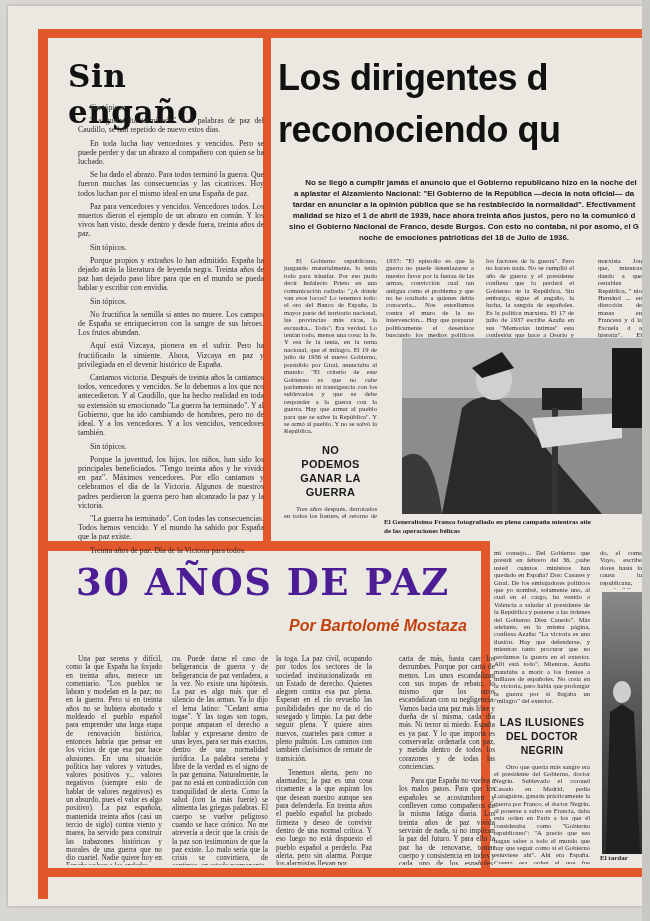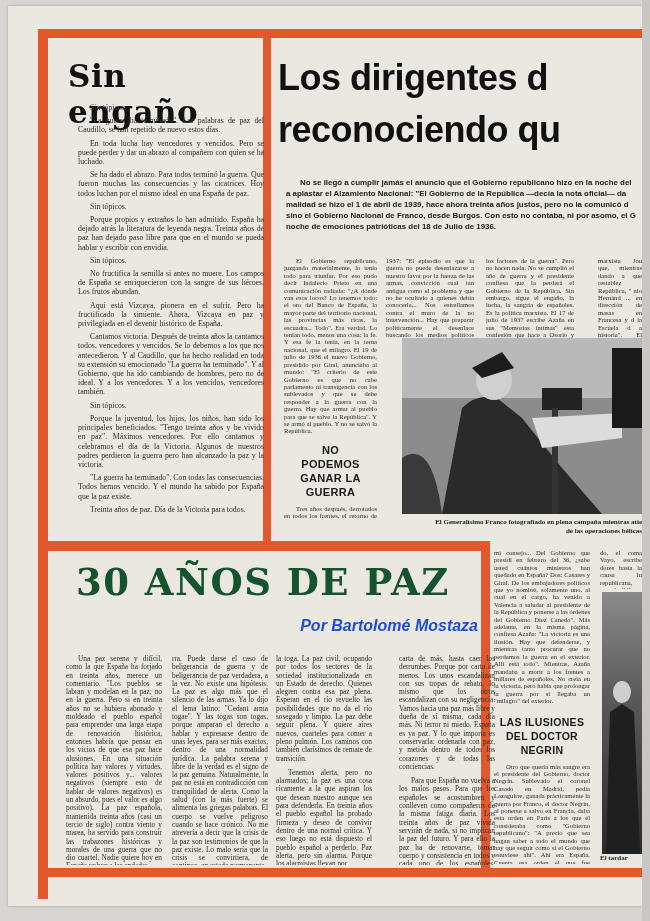--- a/index.html
+++ b/index.html
@@ -36,47 +36,47 @@
   .headline {
     position: absolute; left: 278px; top: 52px; width: 364px; overflow: hidden; white-space: nowrap;
     font-family: "Liberation Sans", sans-serif; font-weight: bold; color: #111;
     font-size: 36px; line-height: 52px; letter-spacing: -0.5px;
   }
   .lede {
     position: absolute; left: 286px; top: 177px; width: 356px; overflow: hidden;
     font-family: "Liberation Sans", sans-serif; font-weight: bold;
     font-size: 7.9px; line-height: 11px; color: #222; white-space: nowrap;
   }
-  .lede div { overflow: hidden; }
+  .lede div { overflow: hidden; text-align: center; }
 
   .ncol { position: absolute; top: 257px; }
   .subhead {
     font-family: "Liberation Sans", sans-serif; font-weight: bold; text-align: center;
     font-size: 11px; line-height: 14px; color: #1a1a1a; letter-spacing: 0.3px;
   }
 
   .photo {
     position: absolute; overflow: hidden;
     background: radial-gradient(ellipse at 70% 40%, #cfcfcf 0%, #9a9a9a 35%, #444 70%, #1d1d1d 100%);
   }
   .caption {
     position: absolute; font-family: "Liberation Serif", serif; font-weight: bold;
-    font-size: 7px; line-height: 9px; color: #222; text-align: right; white-space: nowrap; overflow: hidden;
+    font-size: 7px; line-height: 9px; color: #222; text-align: left; white-space: nowrap; overflow: hidden;
   }
 
   
   .paz-title {
     position: absolute; left: 76px; top: 561px; width: 400px;
     font-family: "DejaVu Serif", serif; font-weight: bold;
-    font-size: 37px; line-height: 42px; letter-spacing: 1.5px; color: #14532d;
+    font-size: 37px; line-height: 42px; letter-spacing: 1.5px; color: #4c1d95;
   }
   .byline {
     position: absolute; left: 278px; top: 617px; width: 200px;
     font-family: "Liberation Sans", sans-serif; font-weight: bold; font-style: italic;
-    font-size: 16px; color: #1d4ed8; text-align: right;
+    font-size: 16px; color: #c2410c; text-align: center;
   }
   .pcol { position: absolute; top: 655px; width: 96px; }
   .pcol p { font-size: 7.3px; line-height: 8.3px; }
 </style>
 </head>
 <body>
 
 <div class="page"></div>
 <div class="right-edge"></div>
 
@@ -91,39 +91,41 @@
 <div class="red" style="left:481px;top:541px;width:9px;height:335px;"></div>
 
 <div class="red" style="left:38px;top:868px;width:604px;height:9px;"></div>
 
 <h1 class="sin-title">Sin engaño</h1>
 <div class="sin-body col-text">
   <p>Sin tópicos.</p>
   <p>"La guerra ha terminado". Las palabras de paz del Caudillo, se han repetido de nuevo estos días.</p>
   <p>En toda lucha hay vencedores y vencidos. Pero se puede perder y dar un abrazo al compañero con quien se ha luchado.</p>
   <p>Se ha dado el abrazo. Para todos terminó la guerra. Que fueron muchas las consecuencias y las cicatrices. Hoy todos luchan por el mismo ideal en una España de paz.</p>
+  <p>Paz para vencedores y vencidos. Vencedores todos. Los muertos dieron el ejemplo de un abrazo en común. Y los vivos han visto, desde dentro y desde fuera, treinta años de paz.</p>
   <p>Sin tópicos.</p>
   <p>Porque propios y extraños lo han admitido. España ha dejado atrás la literatura de leyenda negra. Treinta años de paz han dejado paso libre para que en el mundo se pueda hablar y escribir con envidia.</p>
   <p>Sin tópicos.</p>
   <p>No fructifica la semilla si antes no muere. Los campos de España se enriquecieron con la sangre de sus héroes. Los frutos abundan.</p>
   <p>Aquí está Vizcaya, pionera en el sufrir. Pero ha fructificado la simiente. Ahora, Vizcaya en paz y privilegiada en el devenir histórico de España.</p>
   <p>Cantamos victoria. Después de treinta años la cantamos todos, vencedores y vencidos. Se lo debemos a los que nos antecedieron. Y al Caudillo, que ha hecho realidad en toda su extensión su emocionado "La guerra ha terminado". Y al Gobierno, que ha ido cambiando de hombres, pero no de ideal. Y a los vencedores. Y a los vencidos, vencedores también.</p>
   <p>Sin tópicos.</p>
   <p>Porque la juventud, los hijos, los niños, han sido los principales beneficiados. "Tengo treinta años y he vivido en paz". Máximos vencedores. Por ello cantamos y celebramos el día de la Victoria. Algunos de nuestros padres perdieron la guerra pero han alcanzado la paz y la victoria.</p>
   <p>"La guerra ha terminado". Con todas las consecuencias. Todos hemos vencido. Y el mundo ha sabido por España que la paz existe.</p>
   <p>Treinta años de paz. Día de la Victoria para todos.</p>
 </div>
 
 <div class="headline">
   <div>Los dirigentes d</div>
   <div>reconociendo qu</div>
 </div>
 <div class="lede">
   <div style="padding-left:14px">No se llegó a cumplir jamás el anuncio que el Gobierno republicano hizo en la noche del</div>
   <div>a aplastar el Alzamiento Nacional: "El Gobierno de la República —decía la nota oficial— da</div>
+  <div>tardar en anunciar a la opinión pública que se ha restablecido la normalidad". Efectivament</div>
   <div>malidad se hizo el 1 de abril de 1939, hace ahora treinta años justos, pero no la comunicó d</div>
   <div>sino el Gobierno Nacional de Franco, desde Burgos. Con esto no contaba, ni por asomo, el G</div>
   <div>noche de emociones patrióticas del 18 de Julio de 1936.</div>
 </div>
 
 <div class="ncol col-text" style="left:284px;width:93px;height:265px;overflow:hidden;">
   <p style="font-size:6.6px;line-height:7.4px;">El Gobierno republicano, juzgando materialmente, lo tenía todo para triunfar. Por eso pudo decir Indalecio Prieto en una comunicación radiada: "¿A dónde van esos locos? Lo tenemos todo: el oro del Banco de España, la mayor parte del territorio nacional, las provincias más ricas, la escuadra... Todo". Era verdad. Lo tenían todo, menos una cosa: la fe. Y esa fe la tenía, en la terna nacional, que el milagro. El 19 de julio de 1936 el nuevo Gobierno, presidido por Giral, anunciaba al mundo: "El criterio de este Gobierno es que no cabe parlamento ni transigencia con los sublevados y que se debe responder a la guerra con la guerra. Hay que armar al pueblo para que se salve la República". Y se armó al pueblo. Y no se salvó la República.</p>
   <div class="subhead" style="margin:8px 16px 6px;">NO PODEMOS GANAR LA GUERRA</div>
   <p style="font-size:6.6px;line-height:7.4px;">Tres años después, derrotados en todos los frentes, el retorno de mando de los hombres de la República, que mantuvieron con su política la guerra civil, en muy íntimas ni de agencias nocturnas del 15 y del 19 de julio de 1936. Nos lo van a contar ellos mismos. Van a hablarnos de la derrota, que es la victoria de la causa nacional.</p>
 

